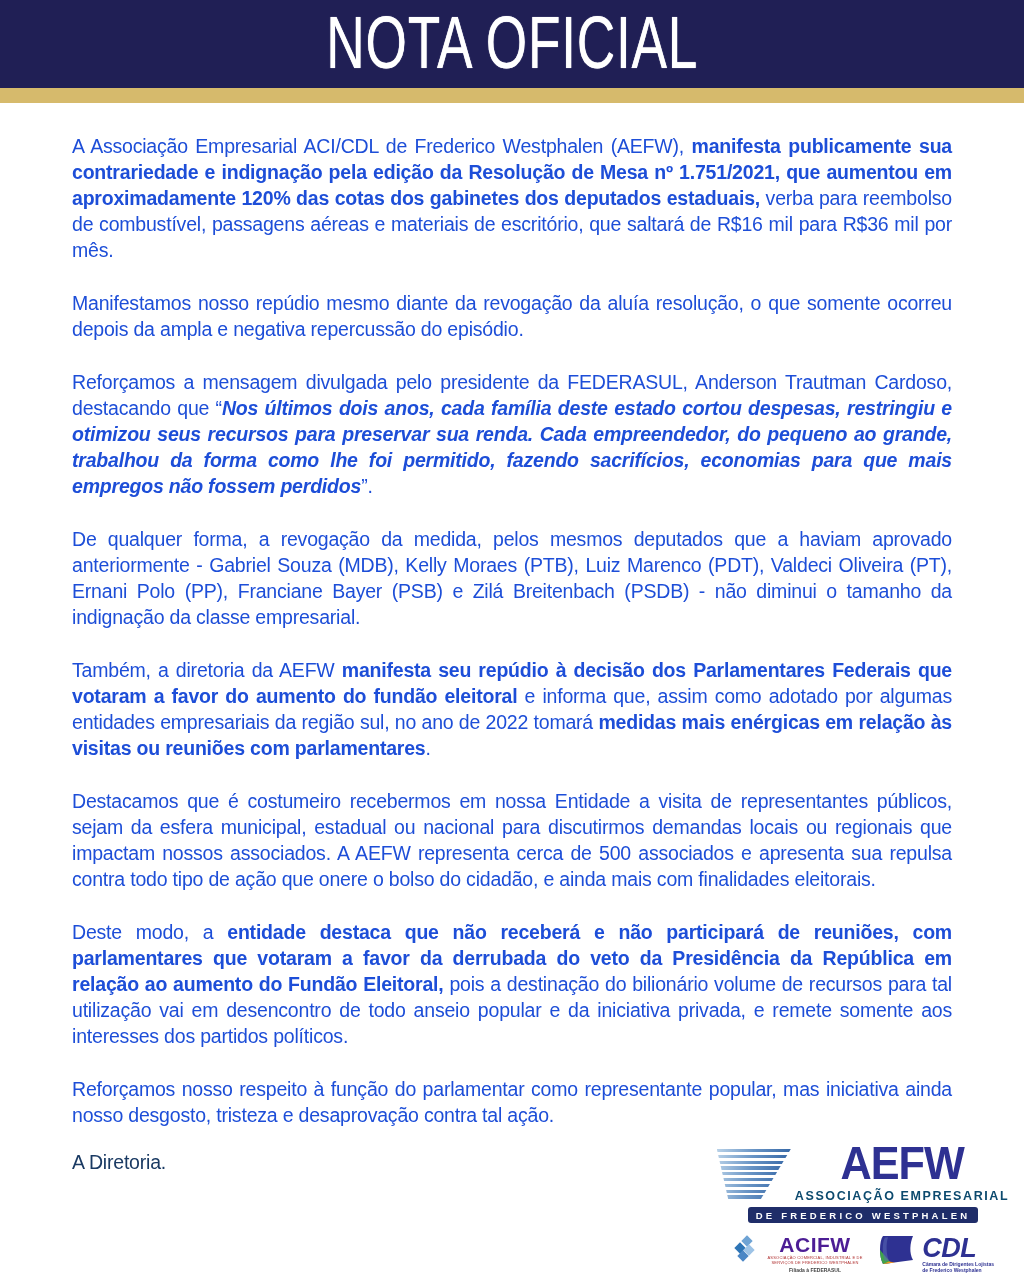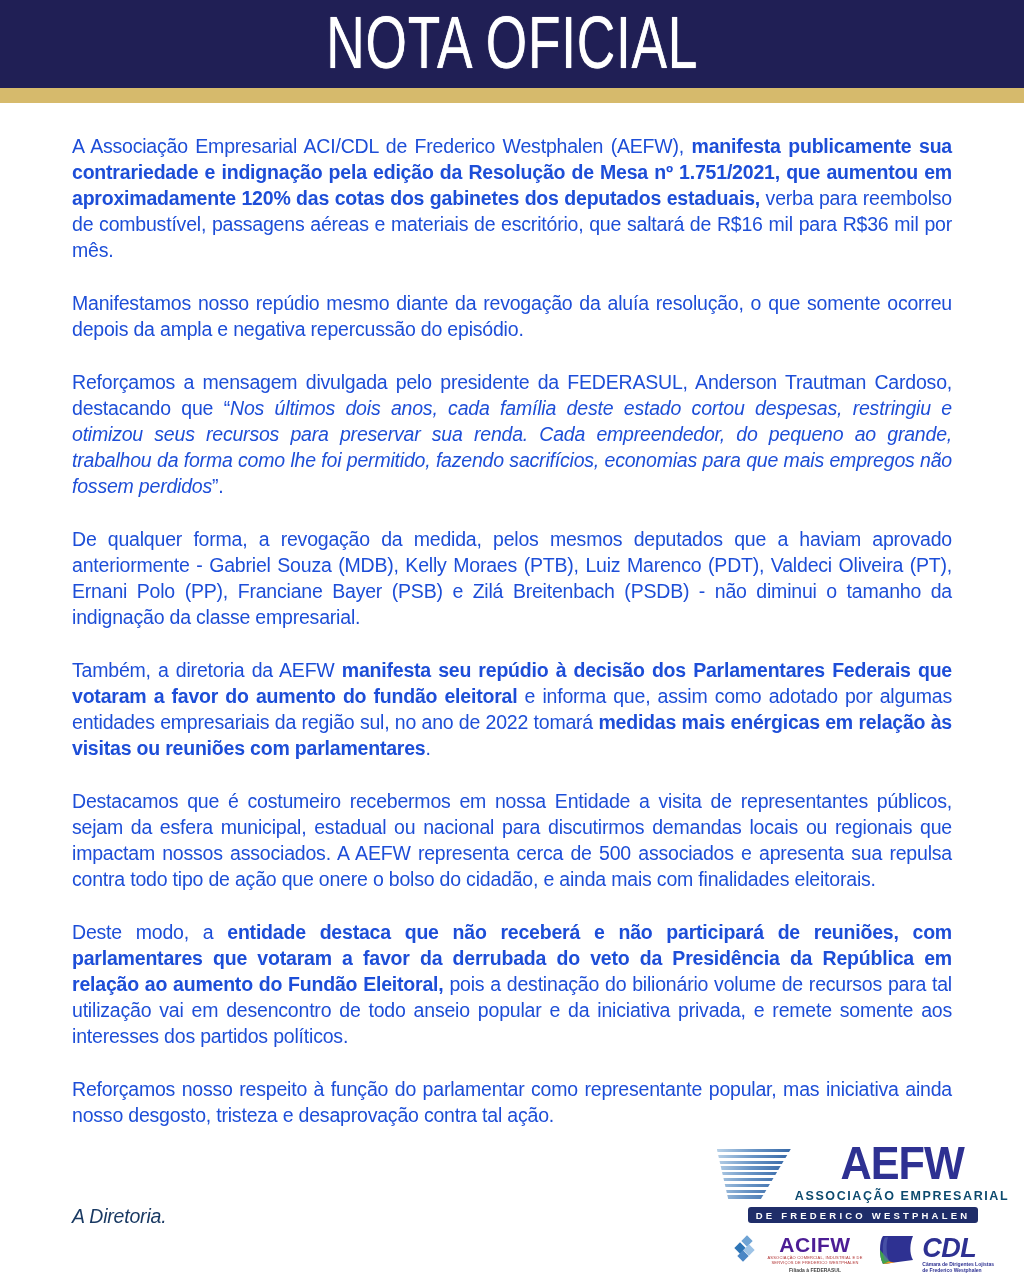--- a/index.html
+++ b/index.html
@@ -27,24 +27,24 @@
   
   .doc-body{
     padding:30px 72px 0 72px;
     color:#1d4ed8;
     font-size:19.5px;line-height:26px;
     text-align:justify;
     letter-spacing:-0.2px;
   }
   .doc-body p{margin:0 0 27px 0;}
   .doc-body span.b{font-weight:700;}
-  .doc-body span.i{font-style:italic;}
+  .doc-body span.i{font-style:italic;font-weight:bold;}
   .signature{
-    position:absolute;left:72px;top:1205px;
-    color:#1a3a63;font-size:19.5px;letter-spacing:-0.2px;font-style:italic;
+    position:absolute;left:72px;top:1151px;
+    color:#1a3a63;font-size:19.5px;letter-spacing:-0.2px;
   }
 
   
   .logo-area{
     position:absolute;right:30px;top:1142px;width:262px;
     display:flex;flex-direction:column;align-items:center;
   }
   .aefw-logo{display:flex;flex-direction:column;align-items:center;}
   .aefw-top{display:flex;align-items:flex-end;}
   .aefw-stripes{

